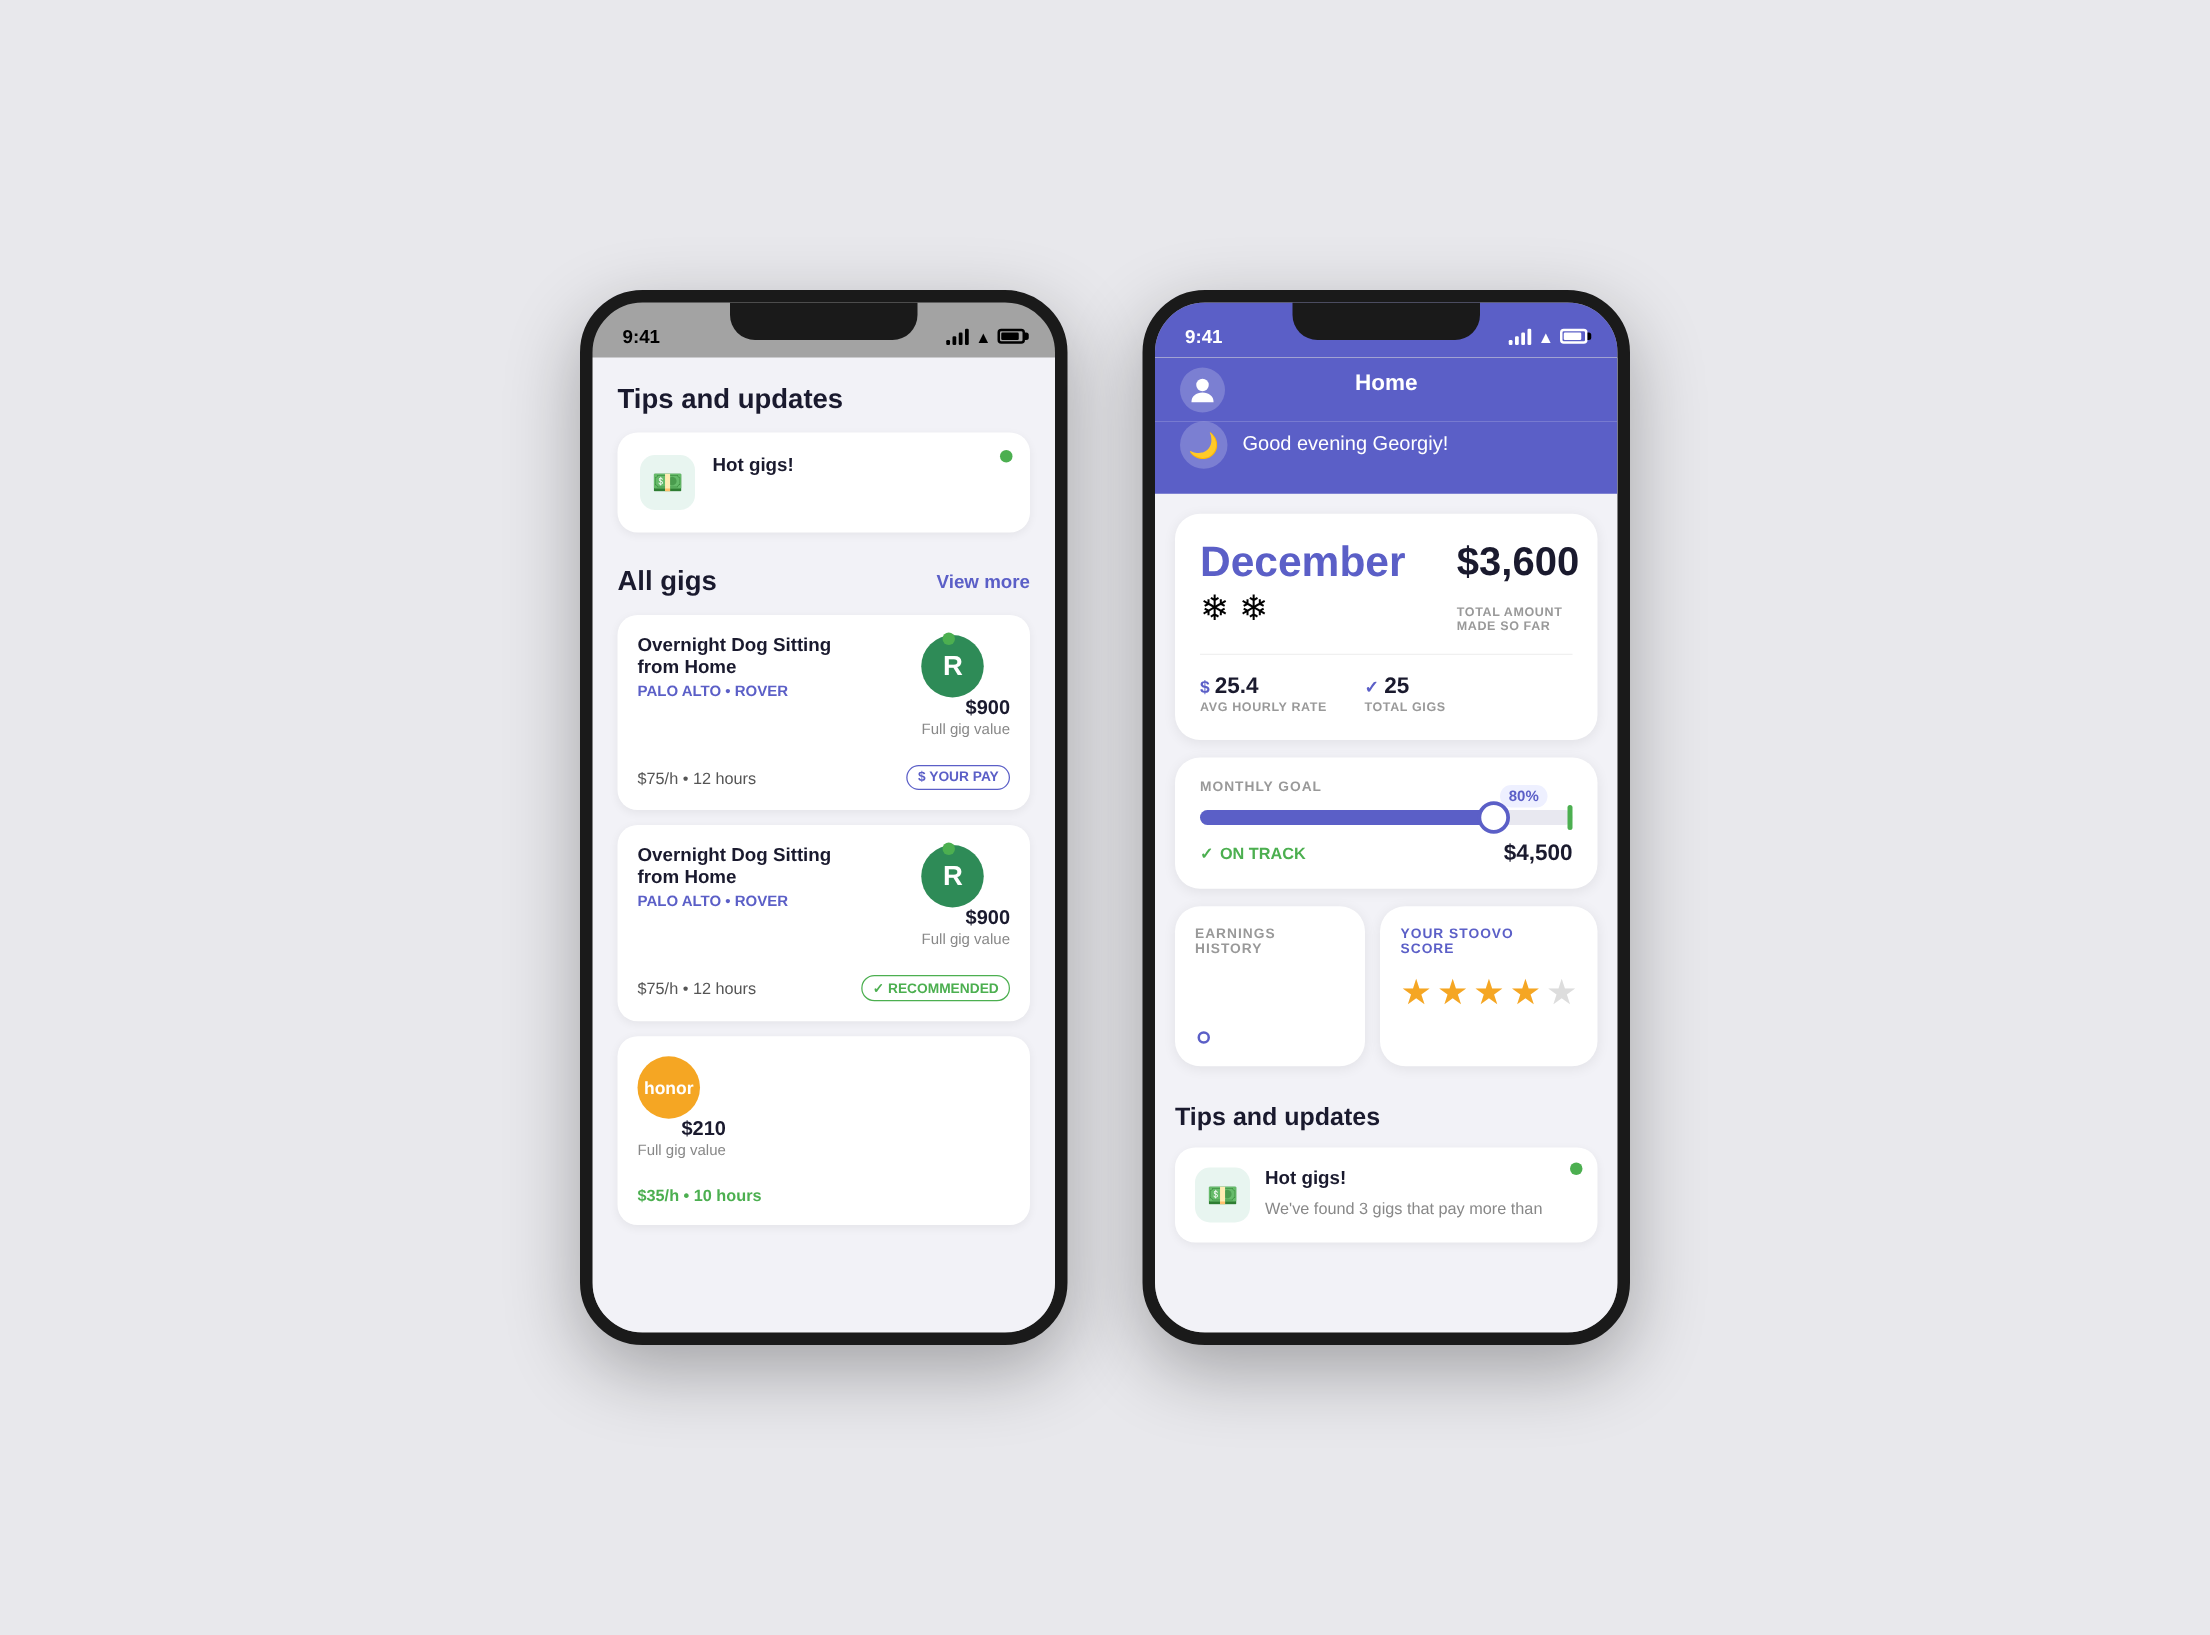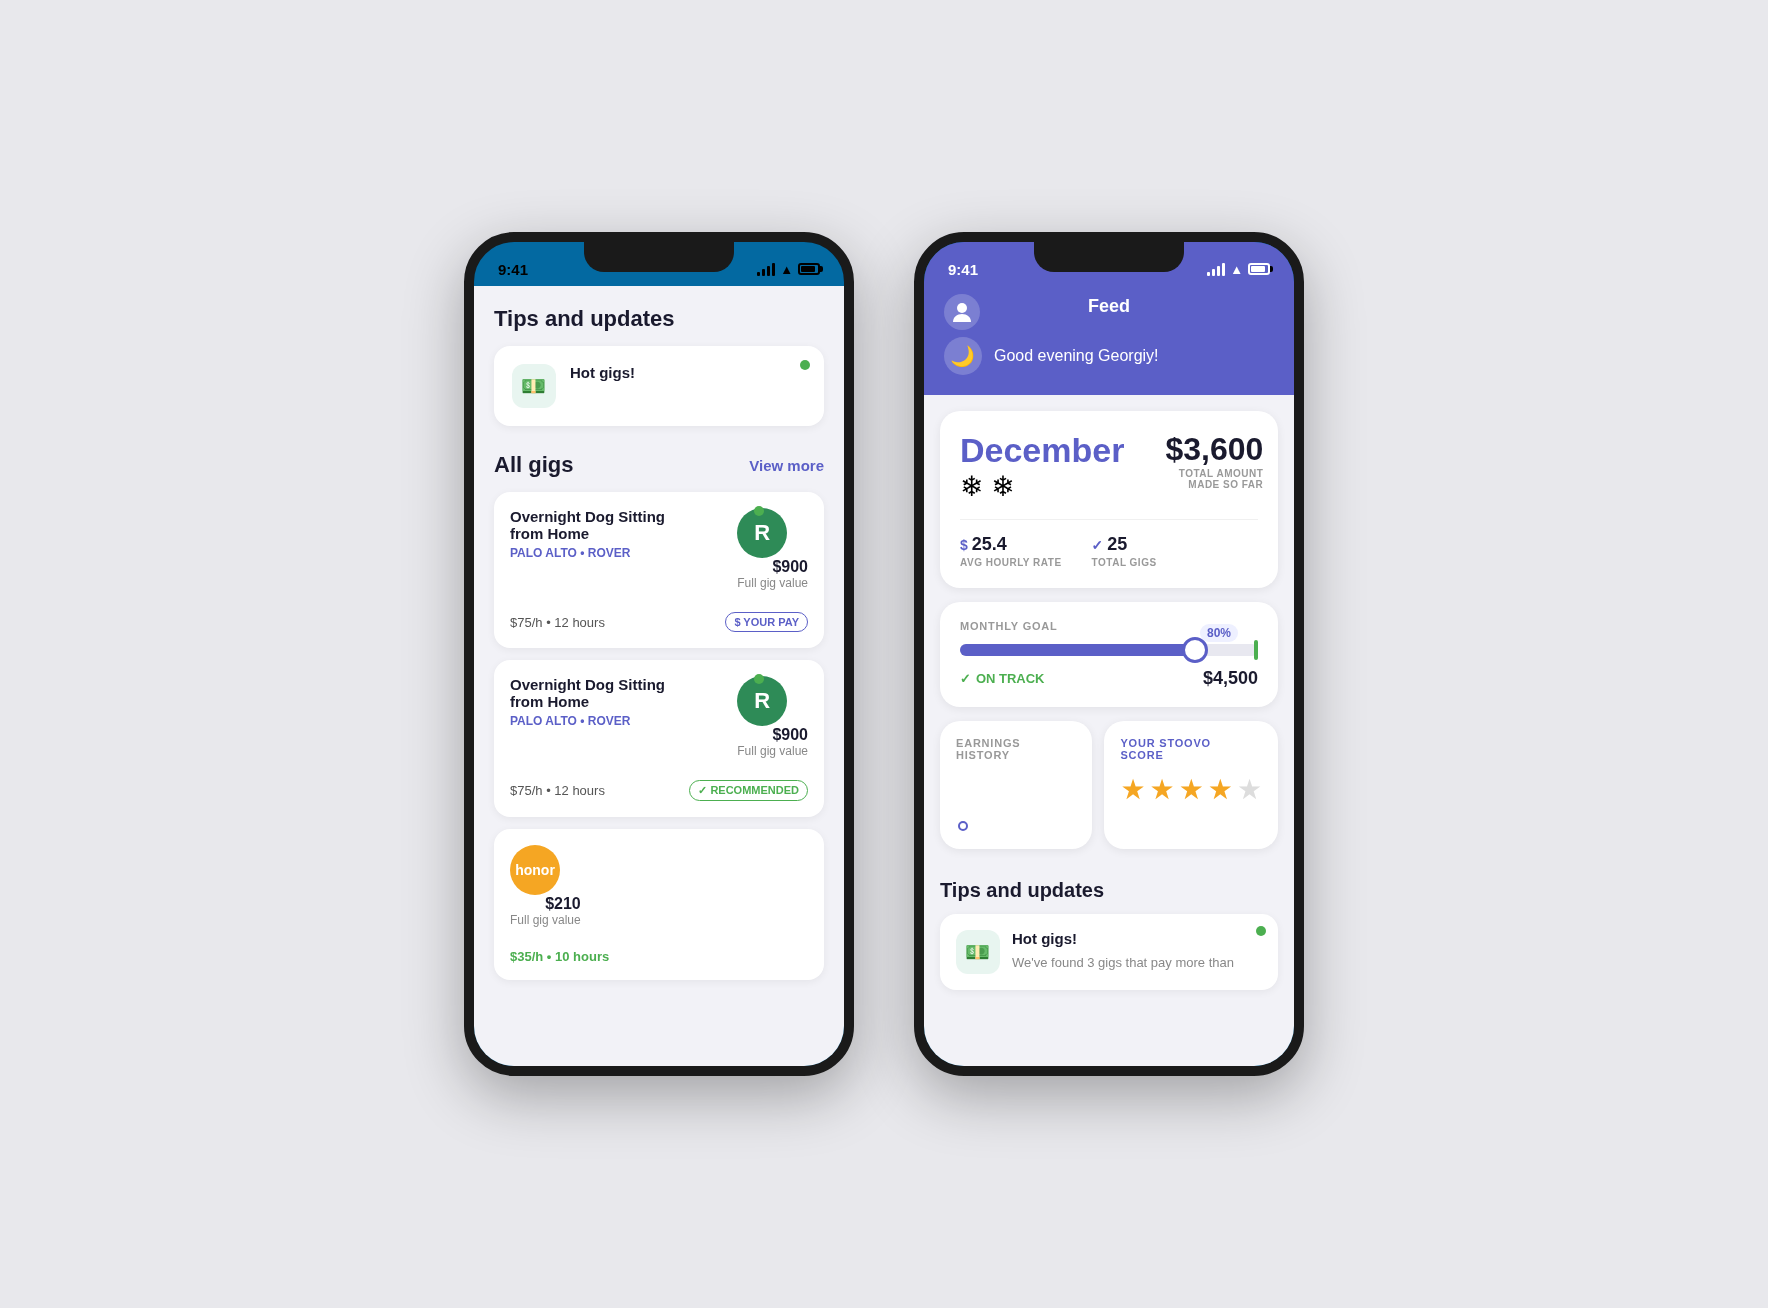--- a/index.html
+++ b/index.html
@@ -13,21 +13,21 @@
       padding: 20px;
     }
     .phones-container {
       display: flex;
       gap: 60px;
       align-items: flex-start;
     }
     .phone {
       width: 390px;
       height: 844px;
-      background: #0369a1;
+      background: #a3a3a3;
       border-radius: 50px;
       border: 10px solid #1a1a1a;
       overflow: hidden;
       position: relative;
       box-shadow: 0 20px 60px rgba(0,0,0,0.3);
     }
     .notch {
       position: absolute;
       top: 0;
       left: 50%;
@@ -262,25 +262,25 @@
     .earnings-snowflakes { font-size: 28px; }
     .earnings-total-amount {
       font-size: 32px;
       font-weight: 700;
       color: #1a1a2e;
       text-align: right;
     }
     .earnings-label {
       font-size: 10px;
       color: #999;
-      text-align: right;
+      text-align: left;
       font-weight: 600;
       letter-spacing: 0.5px;
       text-transform: uppercase;
-      margin-top: 0;
+      margin-top: 17px;
     }
     .earnings-stats {
       display: flex;
       gap: 30px;
       border-top: 1px solid #f0f0f0;
       padding-top: 14px;
     }
     .earnings-stat {}
     .earnings-stat-value {
       font-size: 18px;
@@ -578,21 +578,21 @@
     </div>
     <div class="phone2-content">
 
       <div class="feed-header">
         <div class="feed-avatar">
           <svg width="18" height="20" viewBox="0 0 18 20" fill="white">
             <circle cx="9" cy="6" r="5"></circle>
             <path d="M0 20c0-5 4-8 9-8s9 3 9 8"></path>
           </svg>
         </div>
-        <span class="feed-header-title">Feed</span>
+        <span class="feed-header-title">Home</span>
       </div>
 
       <div class="greeting-bar">
         <div class="greeting-moon">
           <span>🌙</span>
         </div>
         <span class="greeting-text">Good evening Georgiy!</span>
       </div>
 
       <div class="feed-body">

